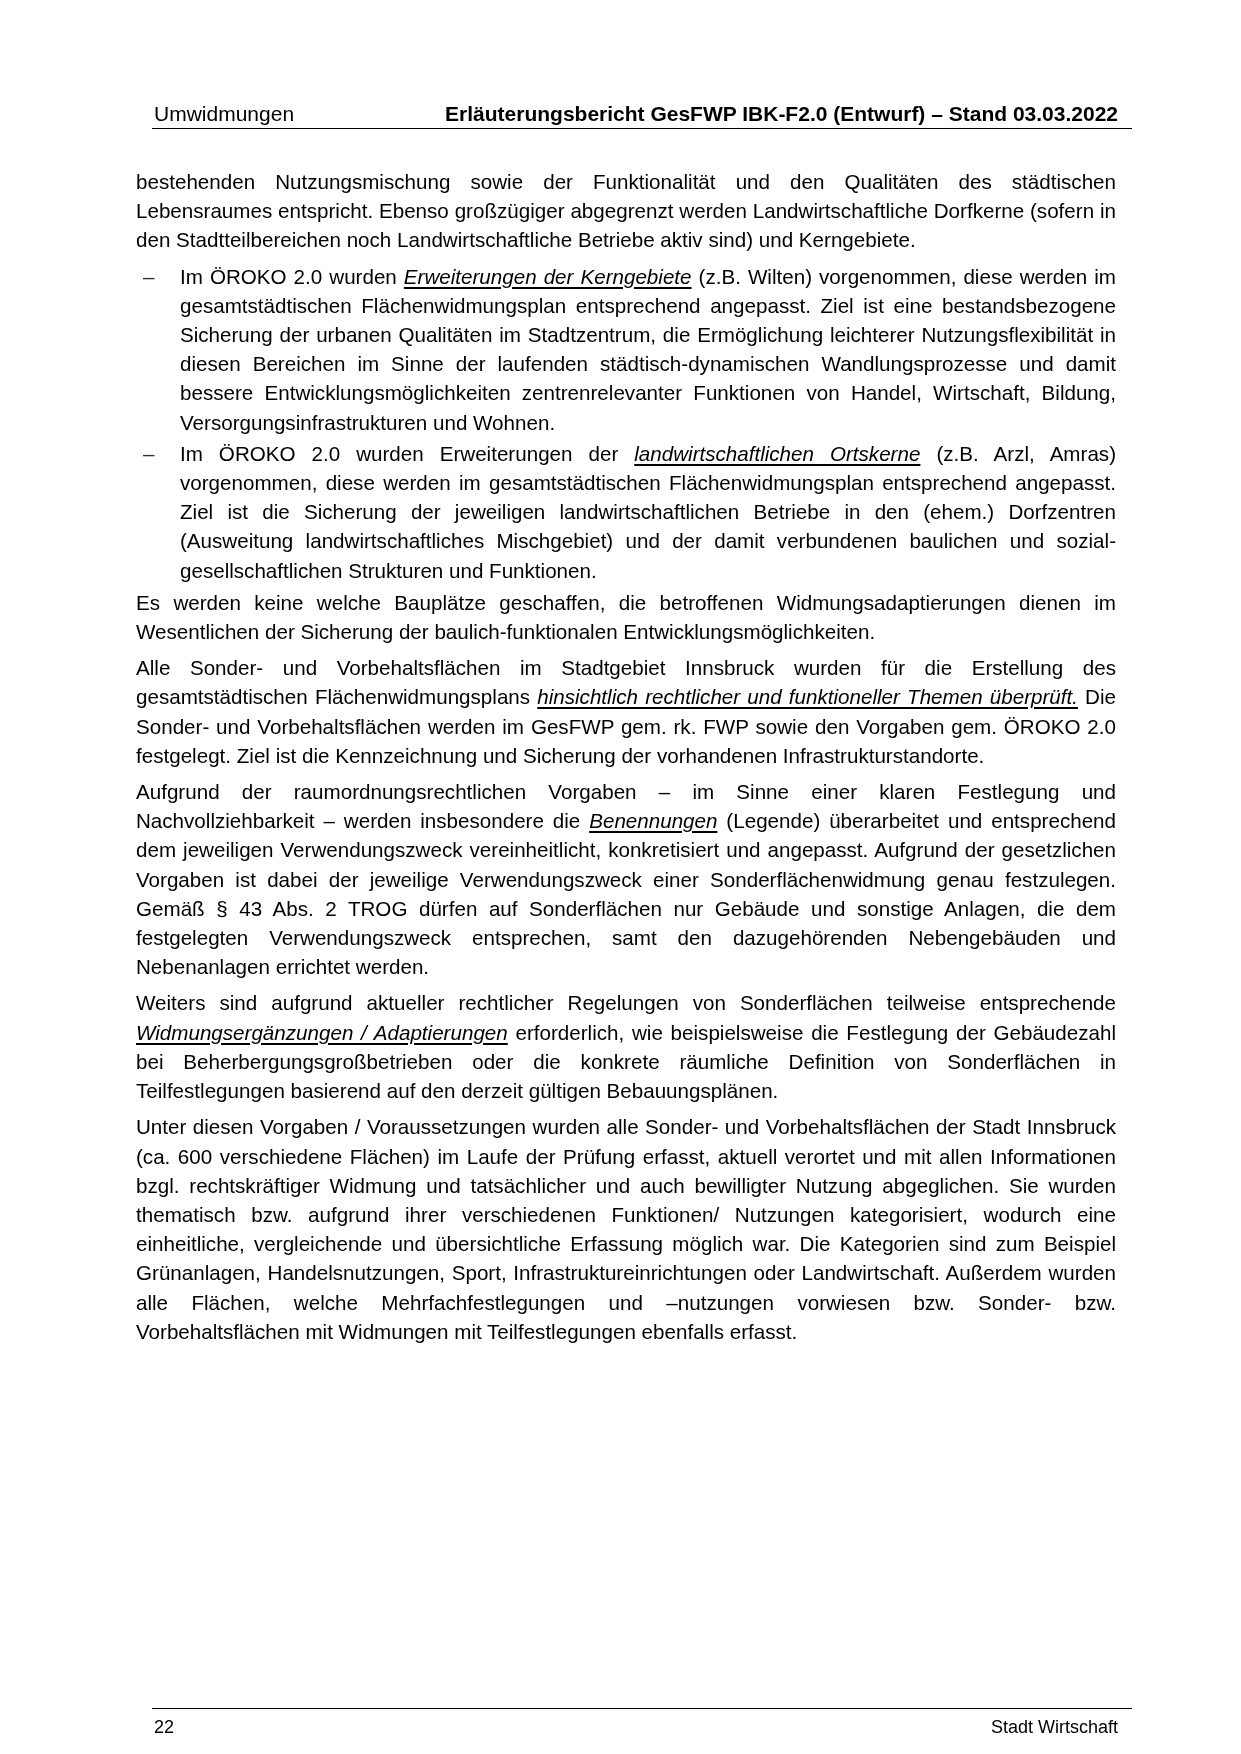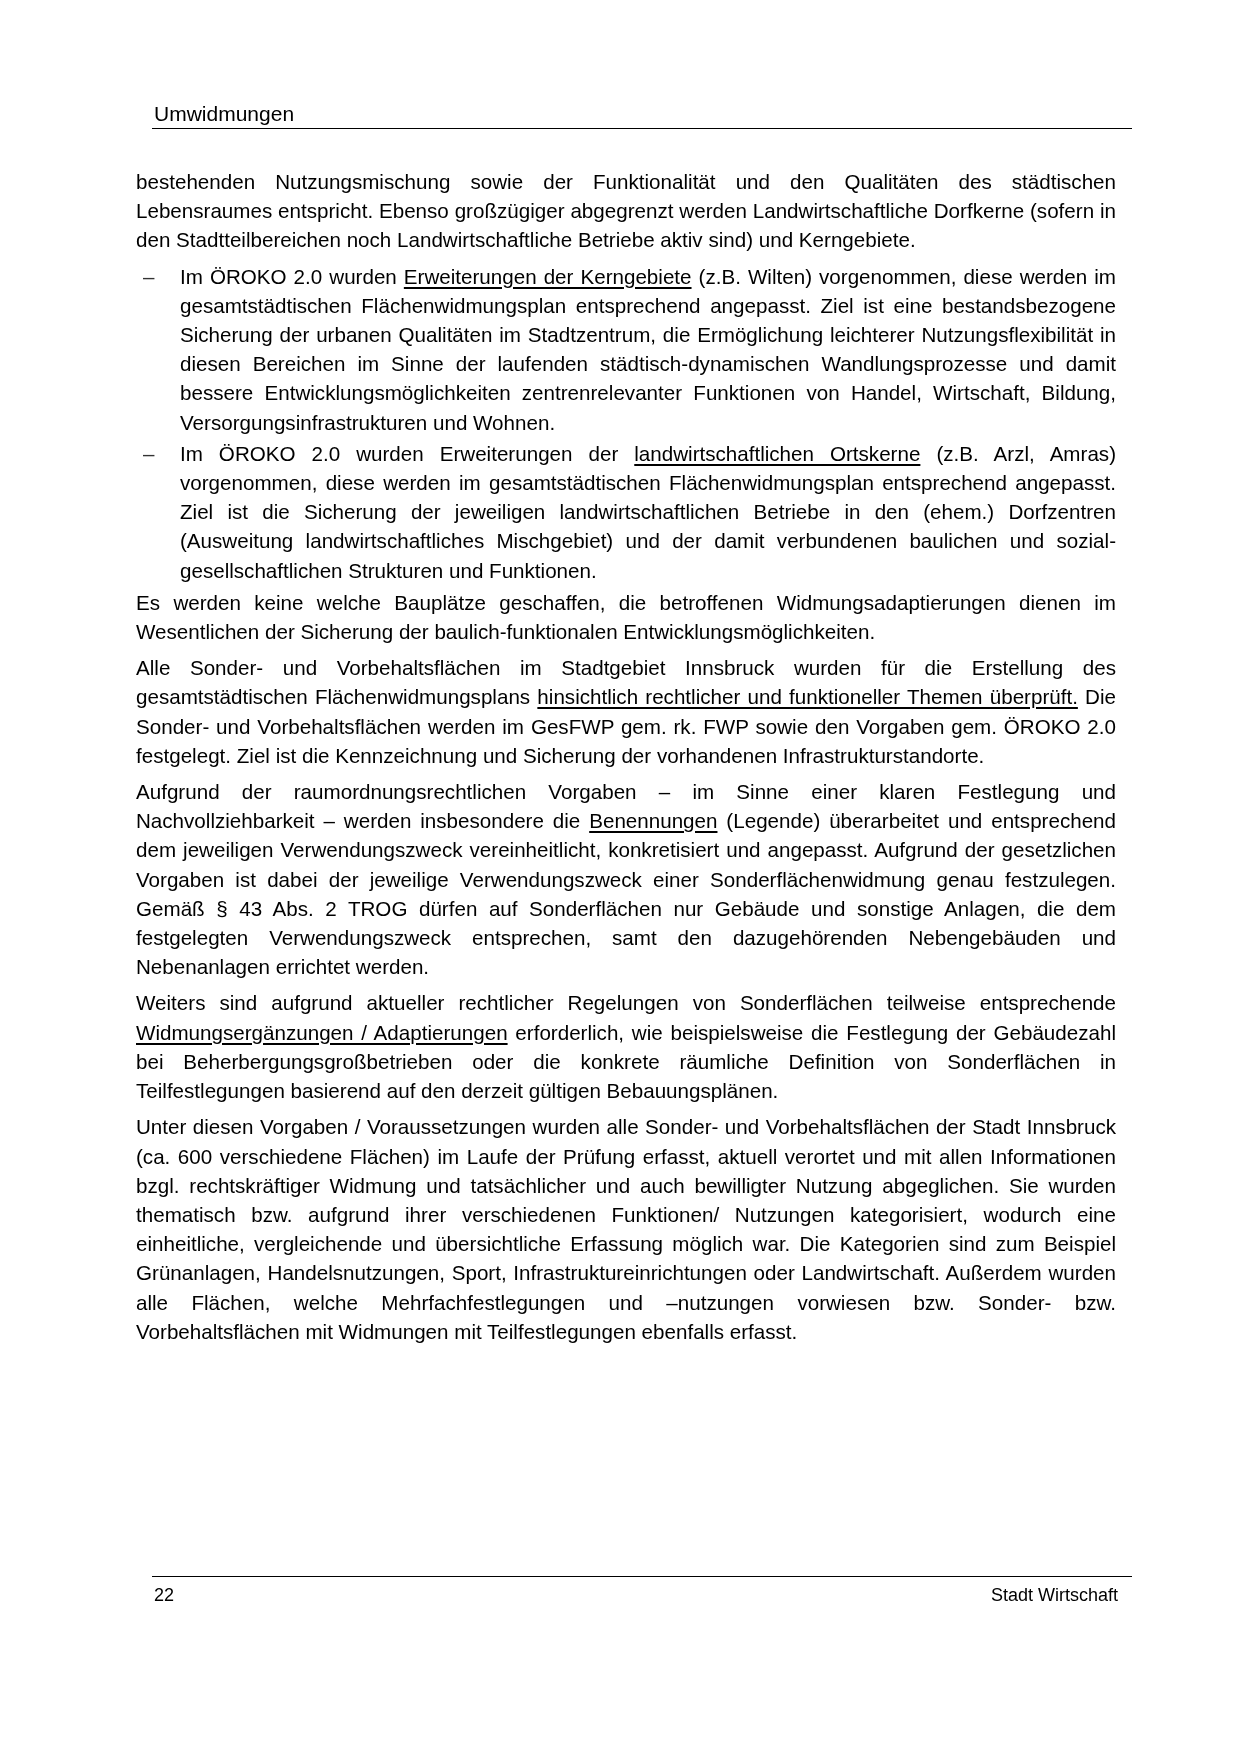--- a/index.html
+++ b/index.html
@@ -4,36 +4,37 @@
 <style>
   html, body { margin: 0; padding: 0; background: #ffffff; }
   body { width: 1241px; height: 1754px; position: relative; overflow: hidden;
          font-family: "Liberation Sans", sans-serif; color: #000; }
   .header { position: absolute; left: 152px; top: 100px; width: 980px; height: 28px;
             border-bottom: 1.5px solid #000; font-size: 21px; }
   .header .left { position: absolute; left: 2px; top: 2px; }
   .header .right { position: absolute; right: 14px; top: 2px; font-weight: bold; }
   .body { position: absolute; left: 136px; top: 146px; width: 980px; font-size: 20.6px; line-height: 29.2px; margin-top: 21px; }
   p { margin: 0 0 7px 0; text-align: justify; }
-  .u { text-decoration: underline; text-underline-offset: 3px; }
+  .u { text-decoration: underline; text-underline-offset: 3px; font-style: italic; }
   ul.dash { list-style: none; margin: 0 0 3px 0; padding: 0; }
   ul.dash li { position: relative; padding-left: 44px; text-align: justify; margin-bottom: 2px; }
   ul.dash li .dash-mark { position: absolute; left: 7px; top: 0; color: #333; }
   h2 { font-size: 20.6px; font-weight: bold; margin: 52px 0 26px 0; display: flex; }
   h2 .num { width: 102px; }
-  .footer { position: absolute; left: 152px; top: 1576px; width: 980px; border-top: 1.5px solid #000;
+  .footer { position: absolute; left: 152px; top: 1708px; width: 980px; border-top: 1.5px solid #000;
             font-size: 18px; }
   .footer .left { position: absolute; left: 2px; top: 8px; }
   .footer .right { position: absolute; right: 14px; top: 8px; }
 </style>
 </head>
 <body>
 
 <div class="header">
   <span class="left">Umwidmungen</span>
+  <span class="right">Erläuterungsbericht GesFWP IBK-F2.0 (Entwurf) – Stand 03.03.2022</span>
 </div>
 
 <div class="body">
   <p>bestehenden Nutzungsmischung sowie der Funktionalität und den Qualitäten des städtischen Lebensraumes entspricht. Ebenso großzügiger abgegrenzt werden Landwirtschaftliche Dorfkerne (sofern in den Stadtteilbereichen noch Landwirtschaftliche Betriebe aktiv sind) und Kerngebiete.</p>
 
   <ul class="dash">
     <li>
       <span class="dash-mark">–</span><span>Im ÖROKO 2.0 wurden </span><span class="u">Erweiterungen der Kerngebiete</span><span> (z.B. Wilten) vorgenommen, diese werden im gesamtstädtischen Flächenwidmungsplan entsprechend angepasst. Ziel ist eine bestandsbezogene Sicherung der urbanen Qualitäten im Stadtzentrum, die Ermöglichung leichterer Nutzungsflexibilität in diesen Bereichen im Sinne der laufenden städtisch-dynamischen Wandlungsprozesse und damit bessere Entwicklungsmöglichkeiten zentrenrelevanter Funktionen von Handel, Wirtschaft, Bildung, Versorgungsinfrastrukturen und Wohnen.</span>
     </li>
     <li>

